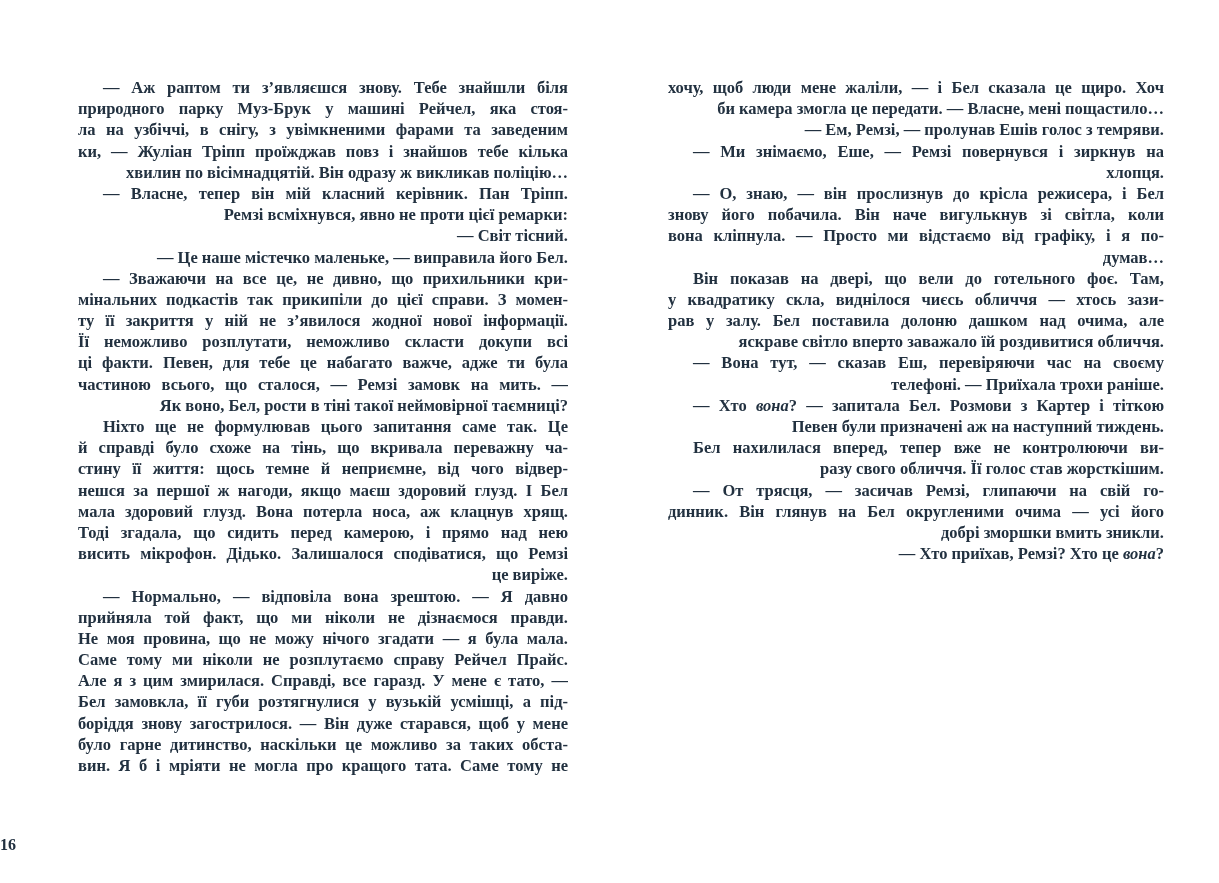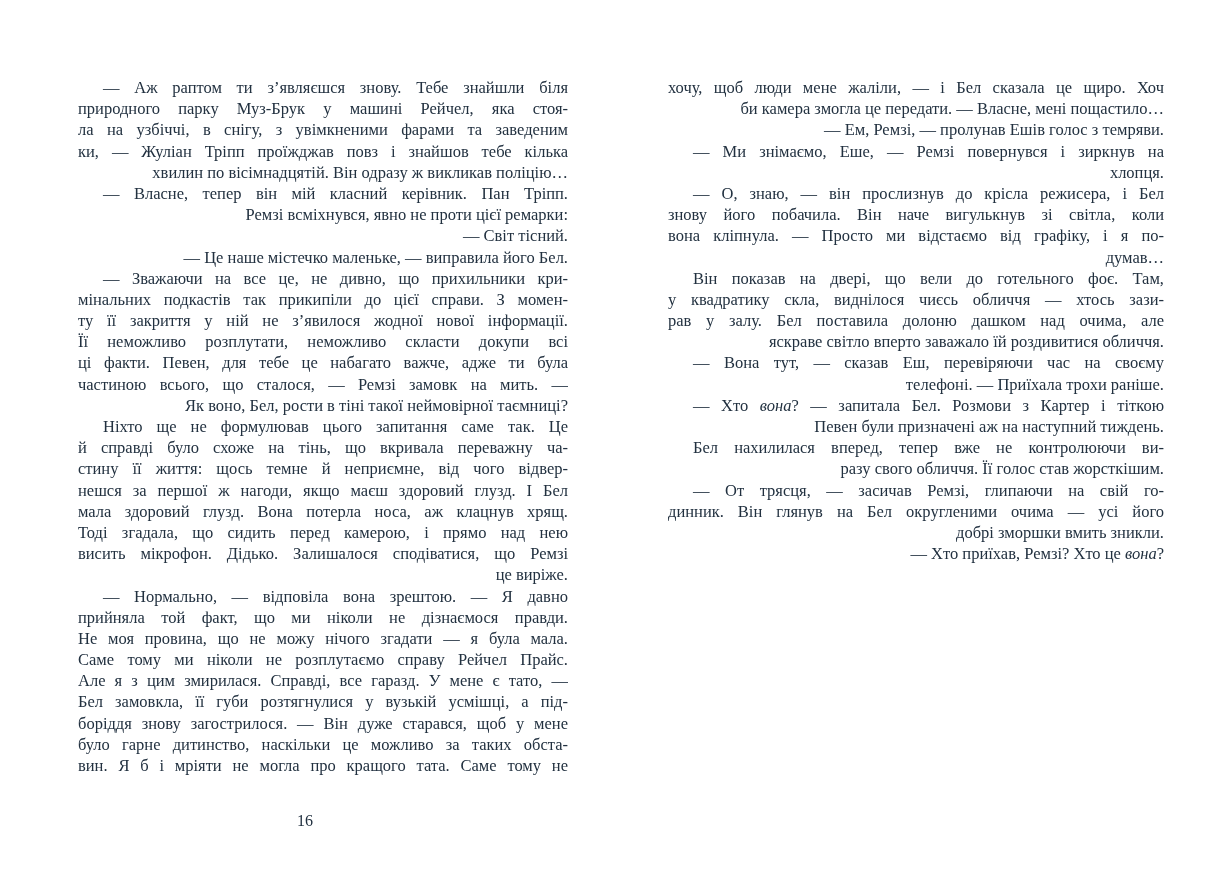--- a/index.html
+++ b/index.html
@@ -7,38 +7,39 @@
     width: 1219px; height: 883px;
     background: #ffffff;
     font-family: "Liberation Serif", "DejaVu Serif", serif;
     color: #223140;
   }
   #spread {
     position: relative;
     width: 1219px; height: 883px;
     background: #ffffff;
     overflow: hidden;
+    font-weight: bold;
   }
   .col {
     position: absolute;
     top: 77px;
     font-size: 16.5px;
     line-height: 21.2px;
   }
   #left-col  { left: 78px;  width: 490px; }
   #right-col { left: 668px; width: 496px; }
   .para { margin: 0; }
   .line { height: 21.2px; overflow: hidden; }
   .jl   { text-align: justify; text-align-last: justify; }
   .last { text-align: right; }
   .ind  { text-indent: 25px; }
   #page-num {
     position: absolute;
-    top: 810px; left: 0; width: 610px;
-    text-align: center;
+    top: 834px; left: 0; width: 610px;
+    text-align: left;
     font-size: 16px;
     line-height: 21px;
   }
   i { font-style: italic; }
 </style>
 </head>
 <body>
 
 <div id="spread">
   <div id="left-col" class="col">

